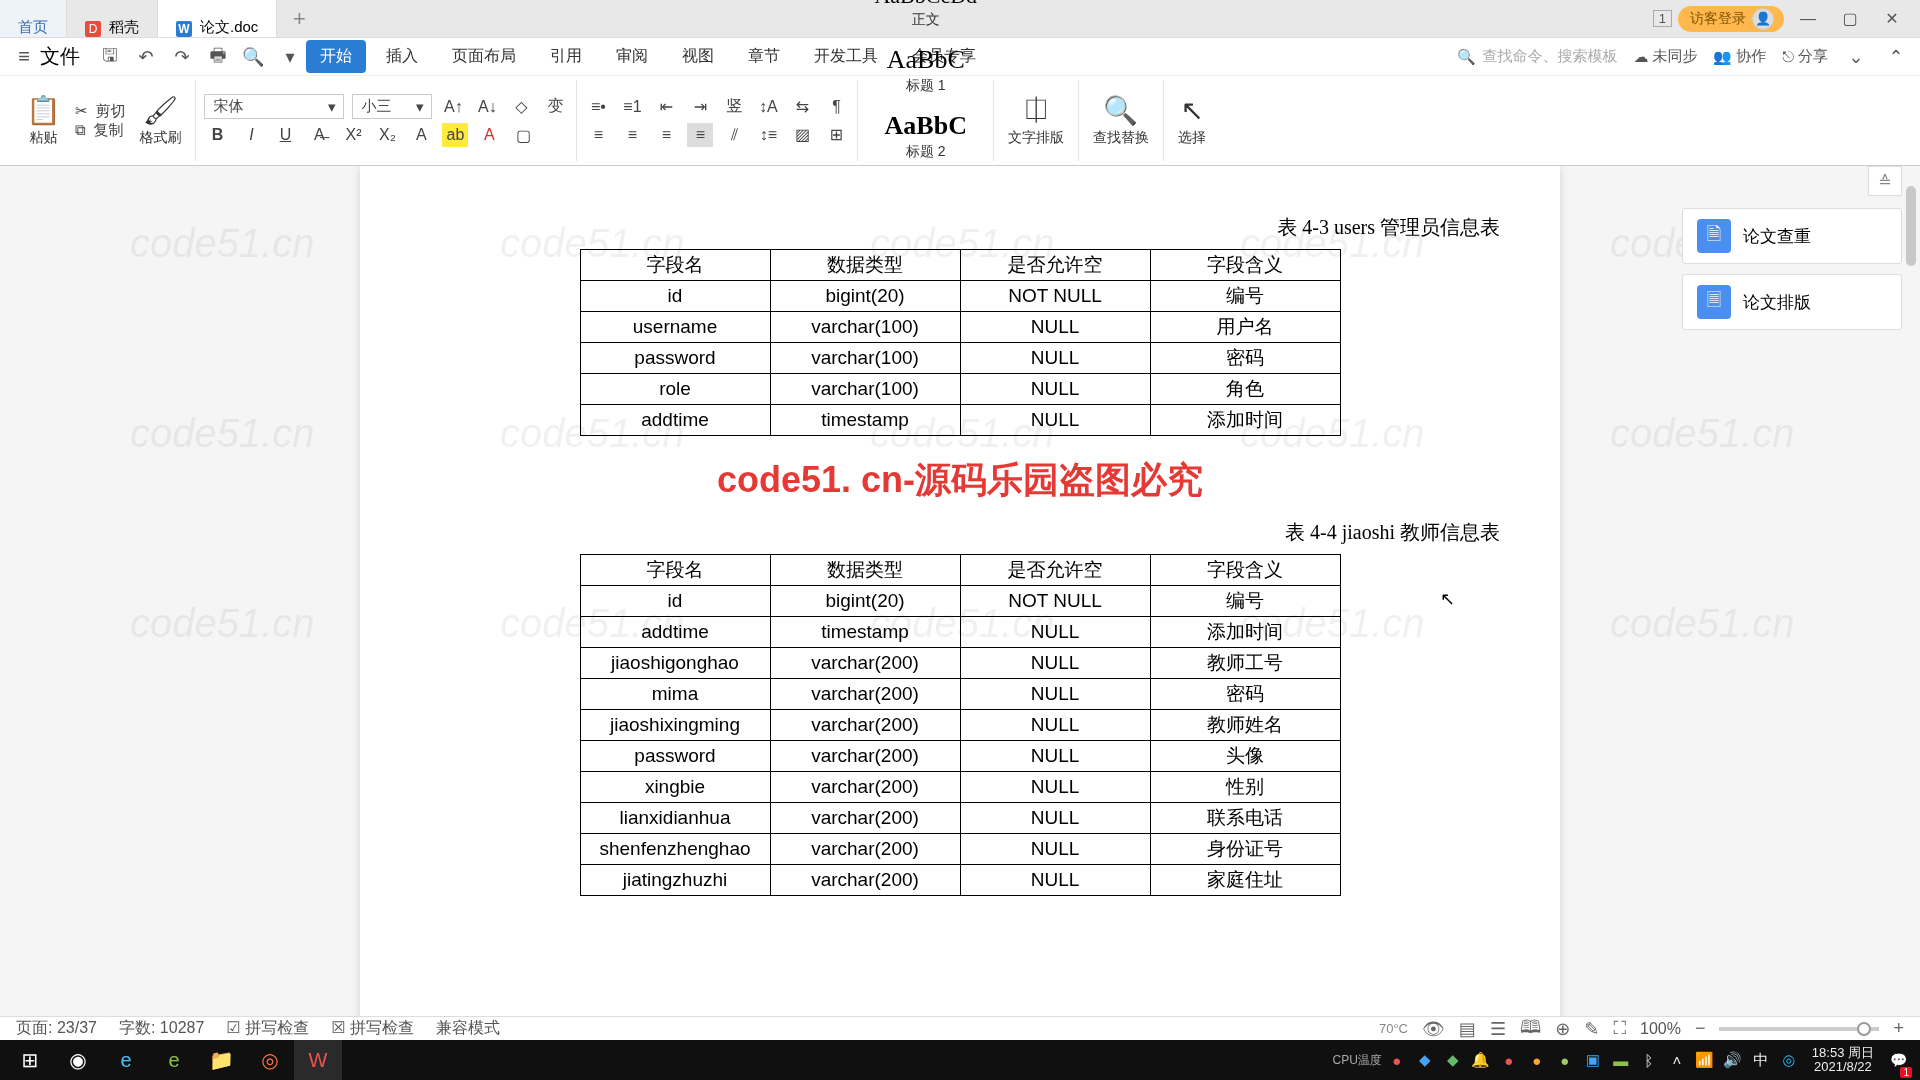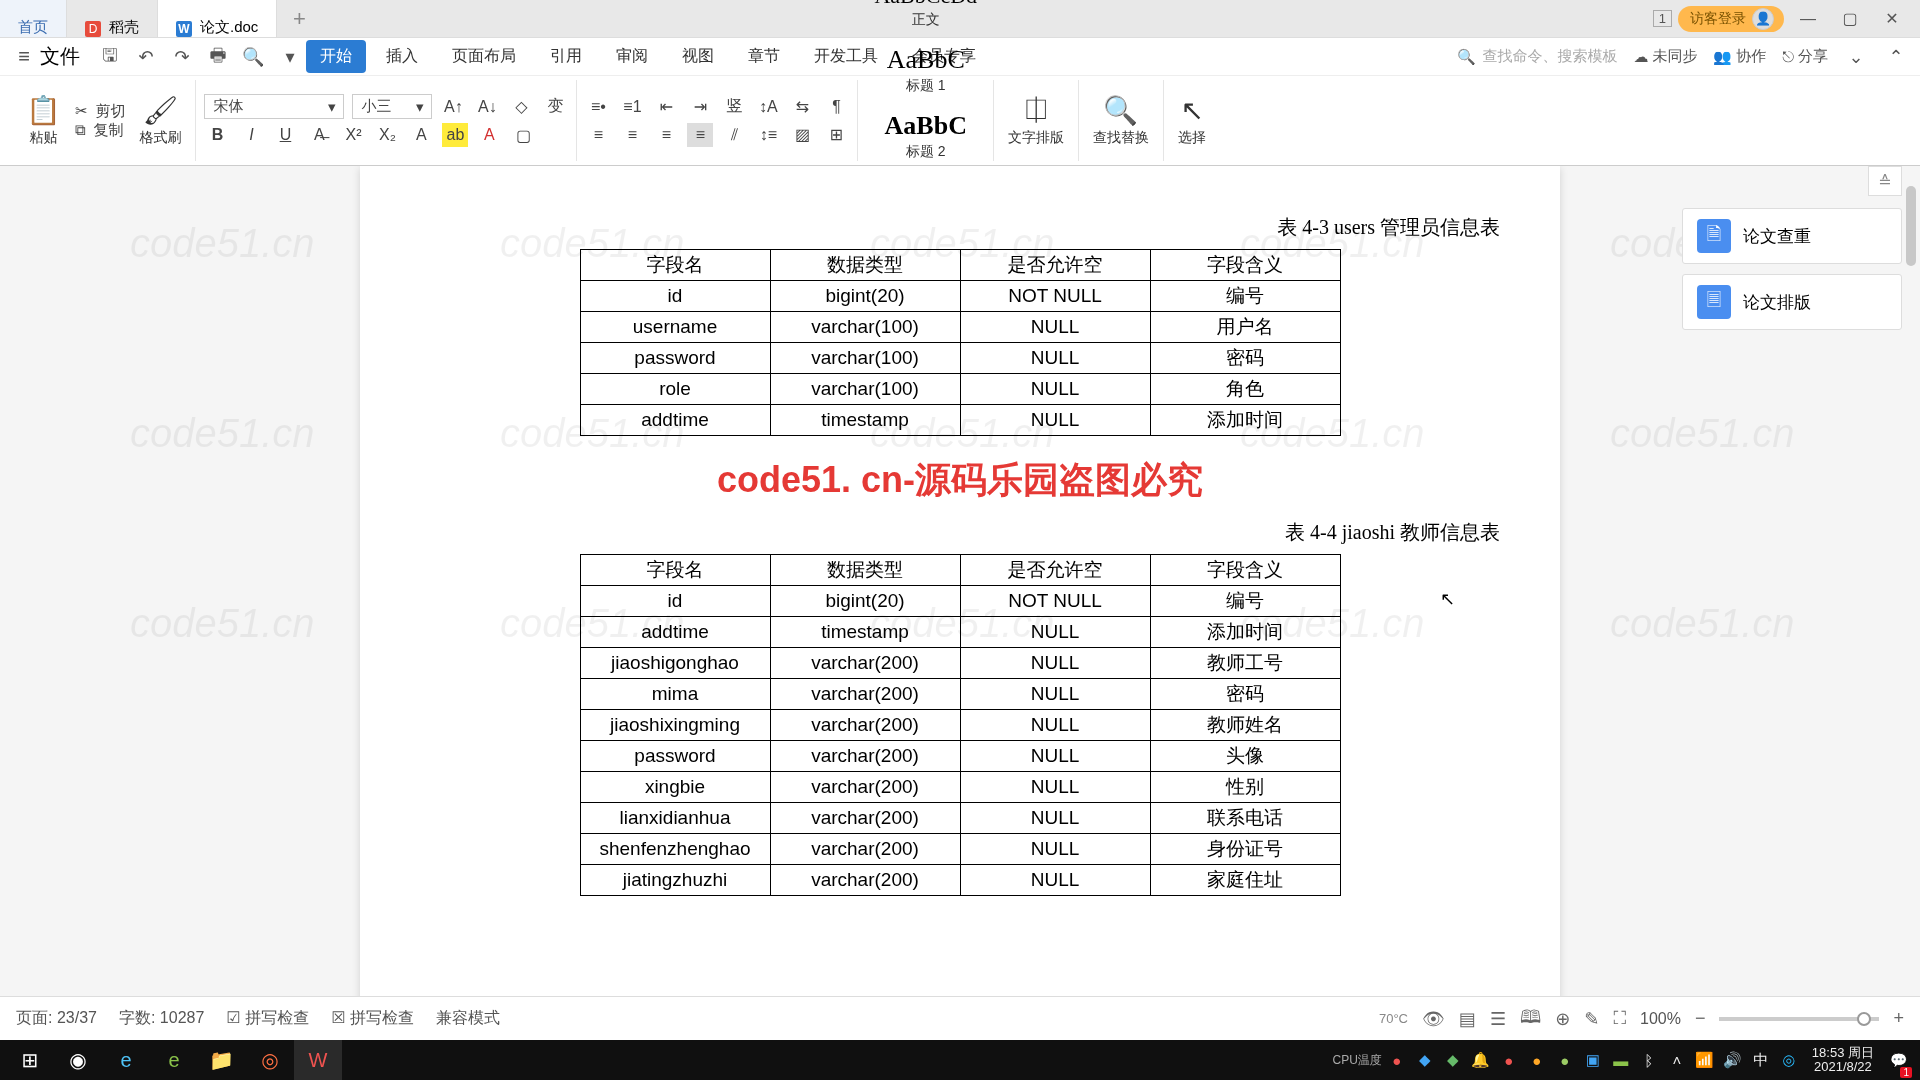--- a/index.html
+++ b/index.html
@@ -56,21 +56,21 @@
 table.dt th { font-weight:normal; }
 .red-warn { text-align:center; color:#e53935; font-size:36px; font-weight:bold; margin:14px 0; font-family:"SimHei","SimSun",sans-serif; }
 
 
 .side-panel { position:absolute; top:166px; right:18px; width:220px; }
 .side-toggle { width:34px; height:30px; border:1px solid #ddd; background:#fff; display:flex; align-items:center; justify-content:center; margin-left:auto; margin-bottom:12px; cursor:pointer; color:#888; }
 .side-item { display:flex; align-items:center; gap:12px; background:#fff; border:1px solid #ddd; padding:10px 14px; margin-bottom:10px; border-radius:3px; cursor:pointer; font-size:17px; }
 .side-ic { width:34px; height:34px; background:#4a8ef0; border-radius:4px; display:flex; align-items:center; justify-content:center; color:#fff; font-size:18px; }
 
 
-.statusbar { position:absolute; bottom:40px; left:0; right:0; height:44px; background:#fff; border-top:1px solid #ddd; display:flex; align-items:center; padding:0 16px; font-size:16px; color:#555; gap:22px; }
+.statusbar { position:absolute; bottom:40px; left:0; right:0; height:24px; background:#fff; border-top:1px solid #ddd; display:flex; align-items:center; padding:0 16px; font-size:16px; color:#555; gap:22px; }
 .status-right { margin-left:auto; display:flex; align-items:center; gap:14px; }
 .status-ic { font-size:18px; cursor:pointer; color:#666; }
 .slider { width:160px; height:4px; background:#ccc; position:relative; }
 .slider .knob { position:absolute; right:8px; top:-5px; width:14px; height:14px; border-radius:50%; background:#fff; border:2px solid #999; }
 
 
 .taskbar { position:absolute; bottom:0; left:0; right:0; height:40px; background:#101010; display:flex; align-items:center; padding:0 6px; }
 .tb-item { width:48px; height:40px; display:flex; align-items:center; justify-content:center; cursor:pointer; color:#fff; font-size:20px; }
 .tb-spacer { flex:1; }
 .tb-right { display:flex; align-items:center; gap:2px; color:#eee; font-size:14px; }

